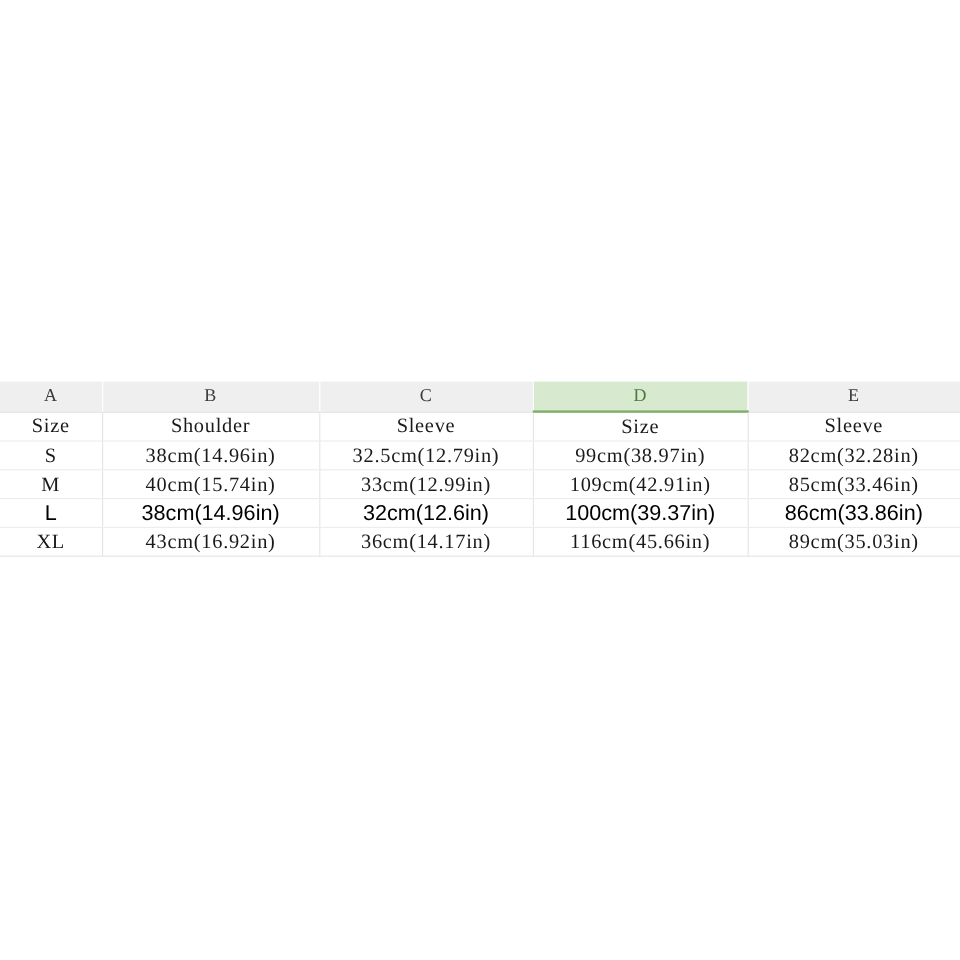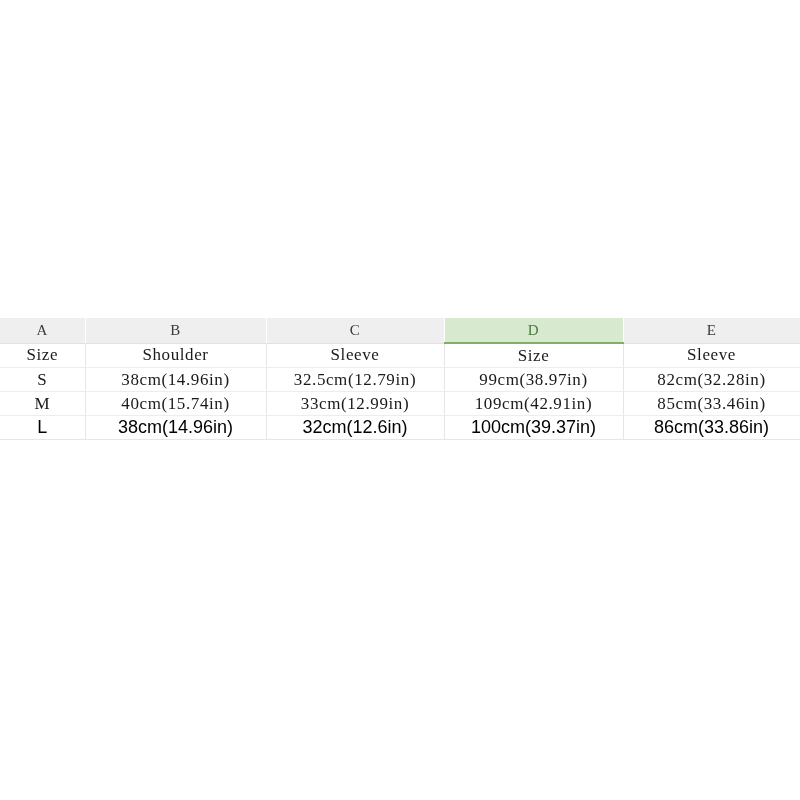--- a/index.html
+++ b/index.html
@@ -142,15 +142,22 @@
       </tr>
 
       <tr class="row-alt-font">
         <td class="first-col">L</td>
         <td>38cm(14.96in)</td>
         <td>32cm(12.6in)</td>
         <td>100cm(39.37in)</td>
         <td>86cm(33.86in)</td>
       </tr>
 
+      <tr>
+        <td class="first-col">XL</td>
+        <td>43cm(16.92in)</td>
+        <td>36cm(14.17in)</td>
+        <td>116cm(45.66in)</td>
+        <td>89cm(35.03in)</td>
+      </tr>
     </tbody>
   </table>
 </div>
 
 </body></html>

